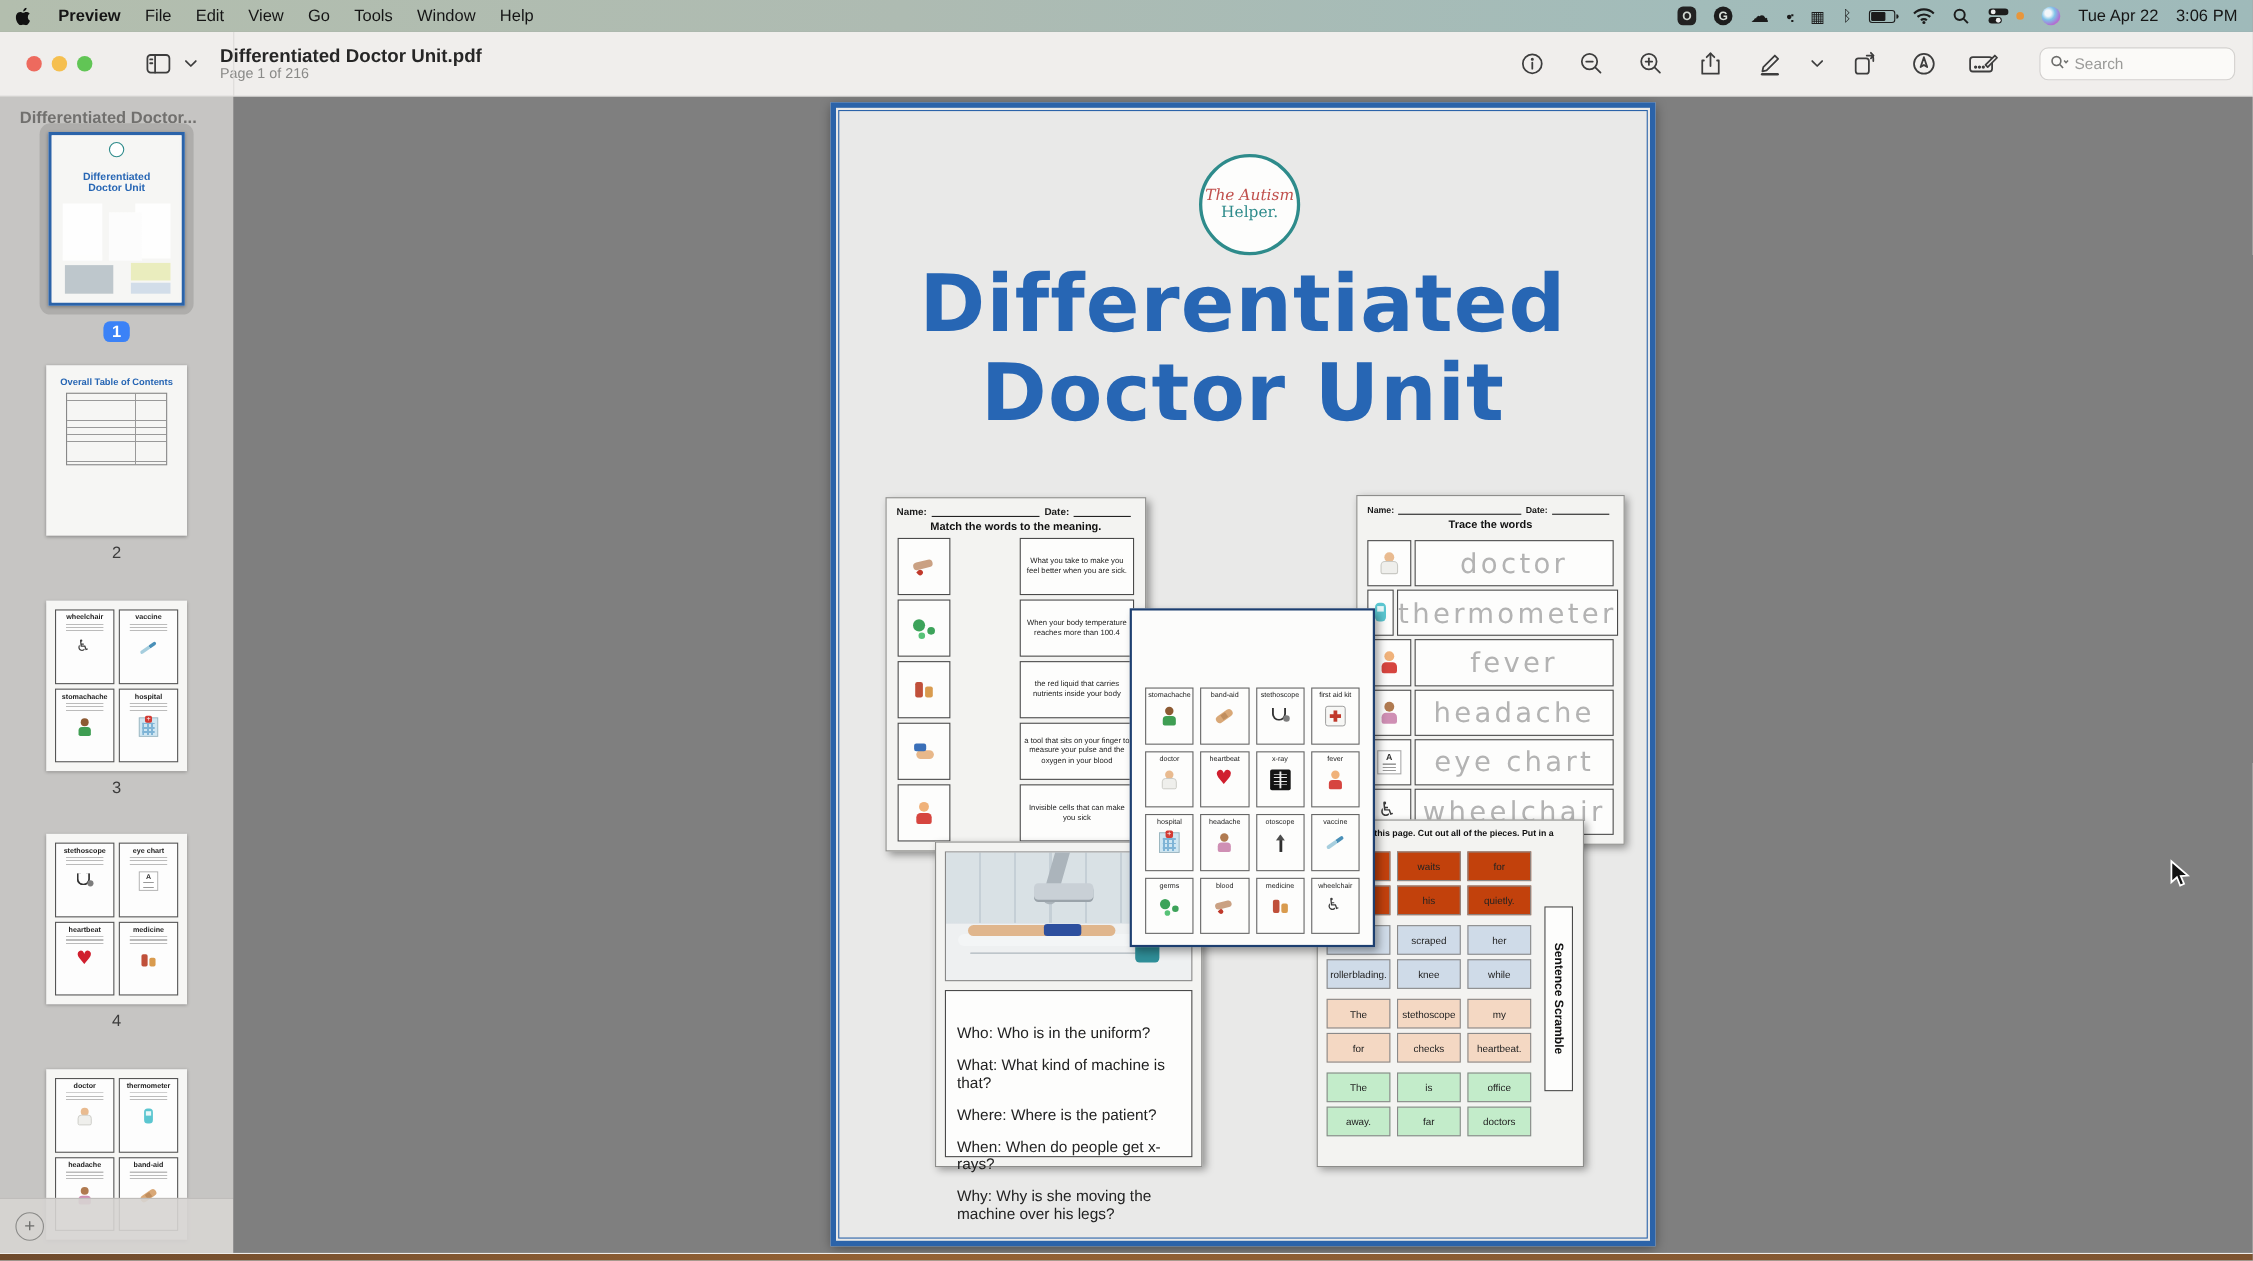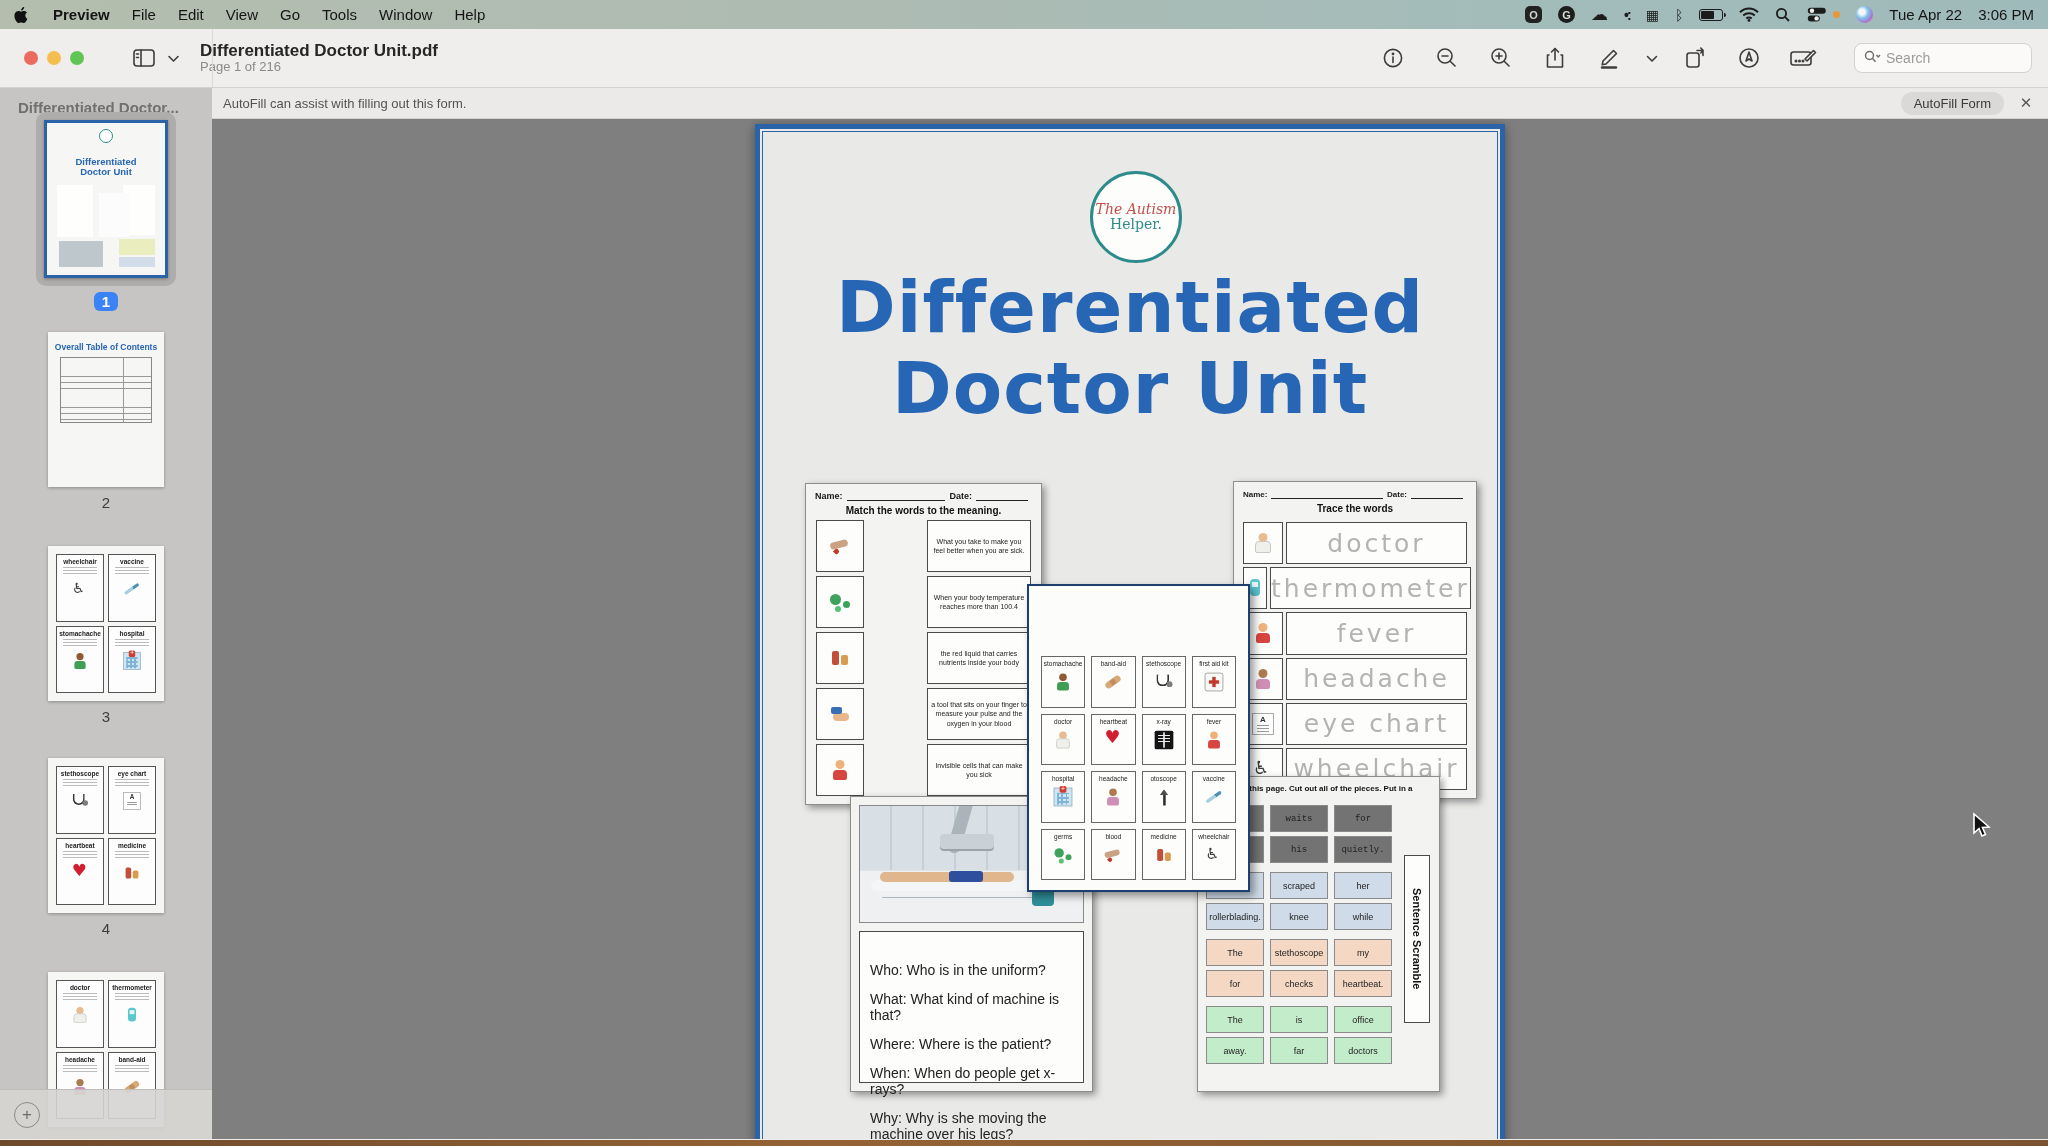--- a/index.html
+++ b/index.html
@@ -53,21 +53,21 @@
   .af-btn { margin-left:auto; background:#dbd9d7; border-radius:12px; padding:4px 13px; font-size:13px; color:#3a3a38; }
   .af-close { width:28px; text-align:center; font-size:15px; color:#5a5a58; margin:0 8px; }
 
   
   .sb-header { font-size:15px; font-weight:bold; color:#71706e; padding:11px 0 0 18px; white-space:nowrap; overflow:hidden; text-overflow:ellipsis; width:200px; }
   .thumb-wrap { position:absolute; left:0; width:212px; display:flex; flex-direction:column; align-items:center; }
   .t1 { top:24px; } .t2 { top:244px; } .t3 { top:458px; } .t4 { top:670px; } .t5 { top:884px; }
   .thumb-sel { padding:8px; background:#aeadab; border-radius:10px; }
   .thumb-page { background:#f6f6f4; box-shadow:0 1px 3px rgba(0,0,0,.3); position:relative; overflow:hidden; }
   .tp-1 { width:124px; height:158px; border:3px solid #2b63a9; outline:2px solid #f6f6f4; outline-offset:-5px; }
-  .tp-std { width:116px; height:155px; }
+  .tp-std { width:128px; height:155px; }
   .pagenum { margin-top:7px; font-size:15px; color:#3c3c3c; }
   .pagenum-badge { background:#3b82f7; color:#fff; font-weight:bold; border-radius:6px; padding:1px 8px; }
   .mini-title { color:#2766b4; font-weight:bold; text-align:center; font-size:9.5px; line-height:1.1; margin-top:14px; }
   .mini-logo { width:14px; height:14px; border:1.5px solid #2e8b8b; border-radius:50%; margin:6px auto 0; background:#fff; }
   .mini-collage { position:absolute; left:10px; right:10px; top:62px; bottom:8px;
      background:
        linear-gradient(#fff,#fff) 0 0/36px 52px no-repeat,
        linear-gradient(#fdfdfd,#fdfdfd) 42px 8px/30px 44px no-repeat,
        linear-gradient(#fff,#fff) 66px 0/34px 50px no-repeat,
        linear-gradient(#e9edb9,#e9edb9) 62px 54px/38px 16px no-repeat,
@@ -149,21 +149,21 @@
   .q-box { position:absolute; left:8px; right:8px; top:134px; bottom:8px; border:1px solid #4a4a4a; background:#fdfdfc; padding:30px 10px 0; }
   .q-line { font-size:14px; color:#222; margin-bottom:13px; }
 
   
   .scramble { left:437px; top:647px; width:243px; height:316px; z-index:2; overflow:hidden; }
   .scr-head { position:absolute; left:14px; top:7px; width:260px; font-size:8px; font-weight:bold; color:#111; white-space:nowrap; }
   .tiles { position:absolute; left:8px; top:28px; width:188px; display:flex; flex-direction:column; }
   .tile-row { display:flex; gap:6px; margin-bottom:4px; }
   .tiles .grp-gap { margin-bottom:9px; }
   .tile { width:58px; height:27px; border:1px solid #8a8a8a; display:flex; align-items:center; justify-content:center; font-size:9px; color:#222; }
-  .tile.yellow { background:#737373;font-family:Liberation Mono, monospace; } .tile.blue { background:#cfdbe8; } .tile.peach { background:#f4d8c3; } .tile.green { background:#c3ecca; }
+  .tile.yellow { background:#c2410c; } .tile.blue { background:#cfdbe8; } .tile.peach { background:#f4d8c3; } .tile.green { background:#c3ecca; }
   .scr-side { position:absolute; right:9px; top:78px; width:26px; height:168px; border:1px solid #4a4a4a; background:#fdfdfc;
     display:flex; align-items:center; justify-content:center; }
   .scr-side span { writing-mode:vertical-rl; font-weight:bold; font-size:11px; color:#111; white-space:nowrap; }
 
   
   .ic { width:22px; height:22px; position:relative; display:inline-block; flex:none; }
   .ic::before, .ic::after { content:""; position:absolute; }
   .ic-person::before { width:9px; height:9px; border-radius:50%; background:var(--skin,#e8b88a); left:50%; top:1px; transform:translateX(-50%); }
   .ic-person::after { width:14px; height:10px; border-radius:4px 4px 2px 2px; background:var(--shirt,#888); left:50%; bottom:1px; transform:translateX(-50%); }
   .ic-doctor { --skin:#e9bb90; --shirt:#efefec; } .ic-doctor::after { border:1px solid #c9c9c4; }
@@ -491,25 +491,20 @@
           </div>
         </div>
 
         <div class="sb-footer">
           <span class="plus-btn">+</span>
         </div>
       </aside>
 
       <div class="contentwrap">
 
-        <div class="banner">
-          <span class="banner-msg">AutoFill can assist with filling out this form.</span>
-          <span class="af-btn">AutoFill Form</span>
-          <span class="af-close">✕</span>
-        </div>
 
         <div class="canvas">
           <div class="pdf-page">
 
             <div class="logo">
               <span class="l1">The Autism</span>
               <span class="l2">Helper.</span>
             </div>
 
             <div class="doc-title">

